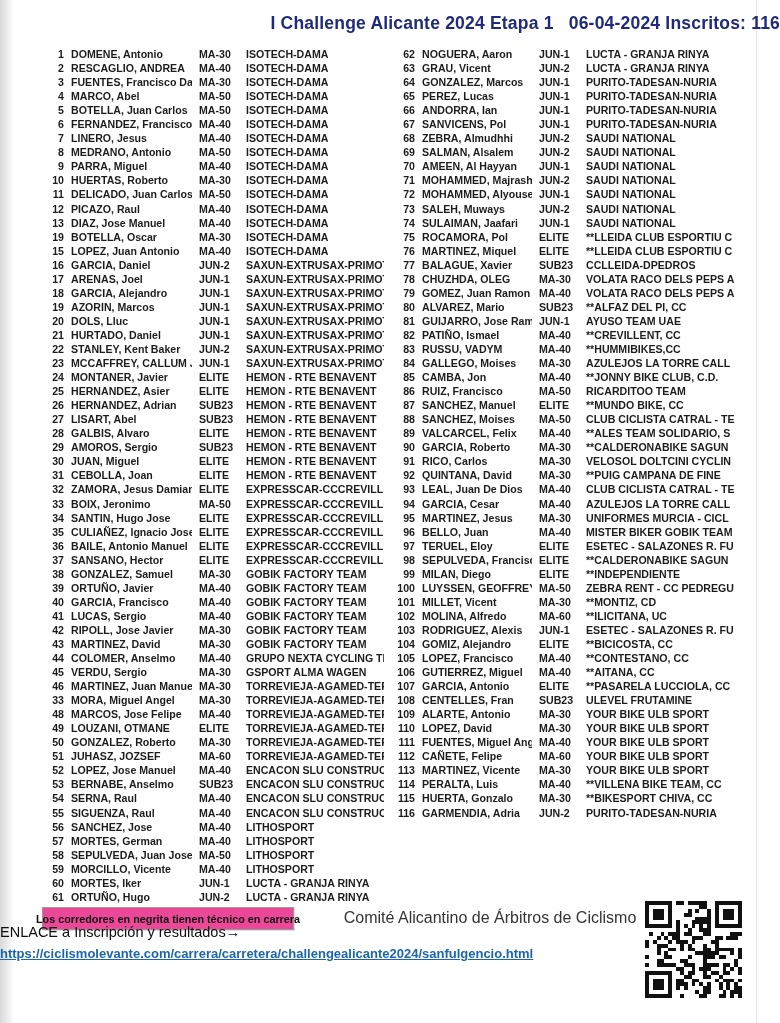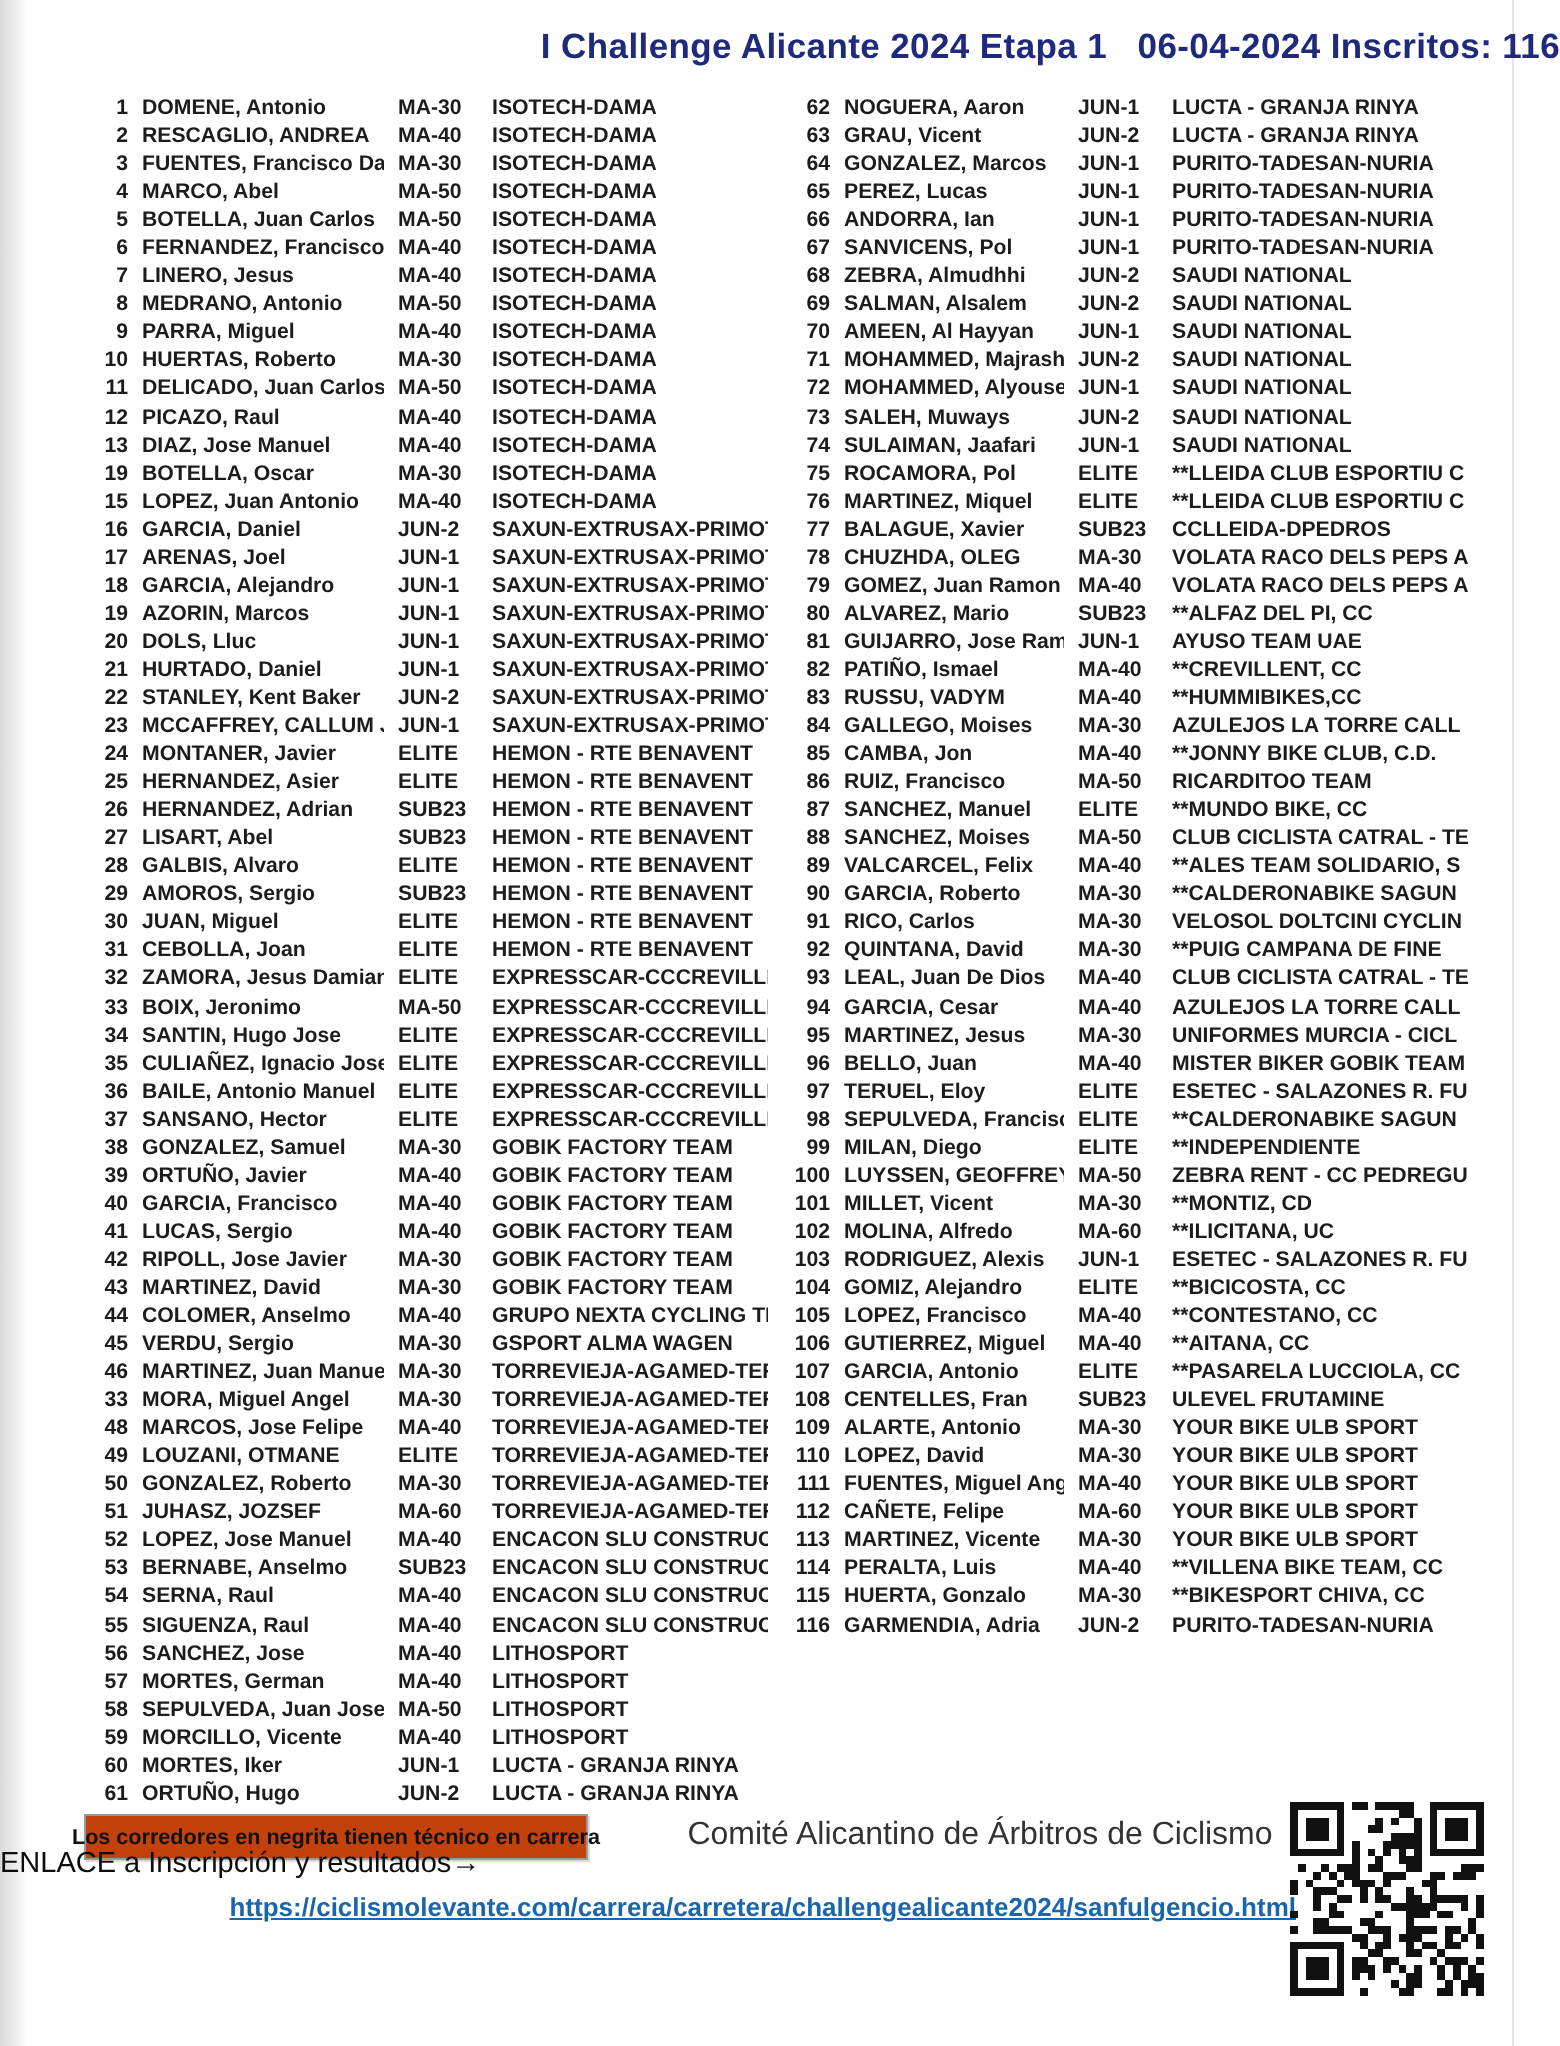--- a/index.html
+++ b/index.html
@@ -28,34 +28,34 @@
     font-size:10.6px;font-weight:bold;white-space:nowrap;color:#1c1c1c;
   }
   .col-left .row{grid-template-columns:22px 121px 40px 1fr;}
   .col-right .row{grid-template-columns:25px 110px 40px 1fr;}
   .row .num{text-align:right;}
   .row .name,.row .team{overflow:hidden;}
   .row .cat{overflow:hidden;}
 
   .note-box{
     position:absolute;left:42px;top:907px;width:250px;height:21px;
-    border:1px solid #9a9a9a;box-shadow:1px 1px 0 #dcdcdc;background:#c2410c;
+    border:1px solid #9a9a9a;box-shadow:1px 1px 0 #dcdcdc;background:#ec4899;
     display:flex;align-items:center;justify-content:center;
     font-size:10.8px;font-weight:bold;color:#111;white-space:nowrap;
   }
   .committee{
     position:absolute;left:340px;top:909px;width:300px;text-align:center;
     font-size:16px;color:#333;white-space:nowrap;
   }
   .enlace{
     position:absolute;left:0;top:924px;width:648px;text-align:left;
     font-size:14.5px;font-weight:normal;color:#0d0d0d;white-space:nowrap;
   }
   .url{
-    position:absolute;left:0;top:946px;width:648px;text-align:right;
+    position:absolute;left:0;top:946px;width:648px;text-align:left;
     font-size:13px;font-weight:bold;color:#1a66ad;text-decoration:underline;
     white-space:nowrap;
   }
   .qr{position:absolute;left:645px;top:901px;width:97px;height:97px;}
   .qr svg{width:100%;height:100%;display:block;}
 </style>
 </head>
 <body>
 
 <div class="edge-left"></div>

